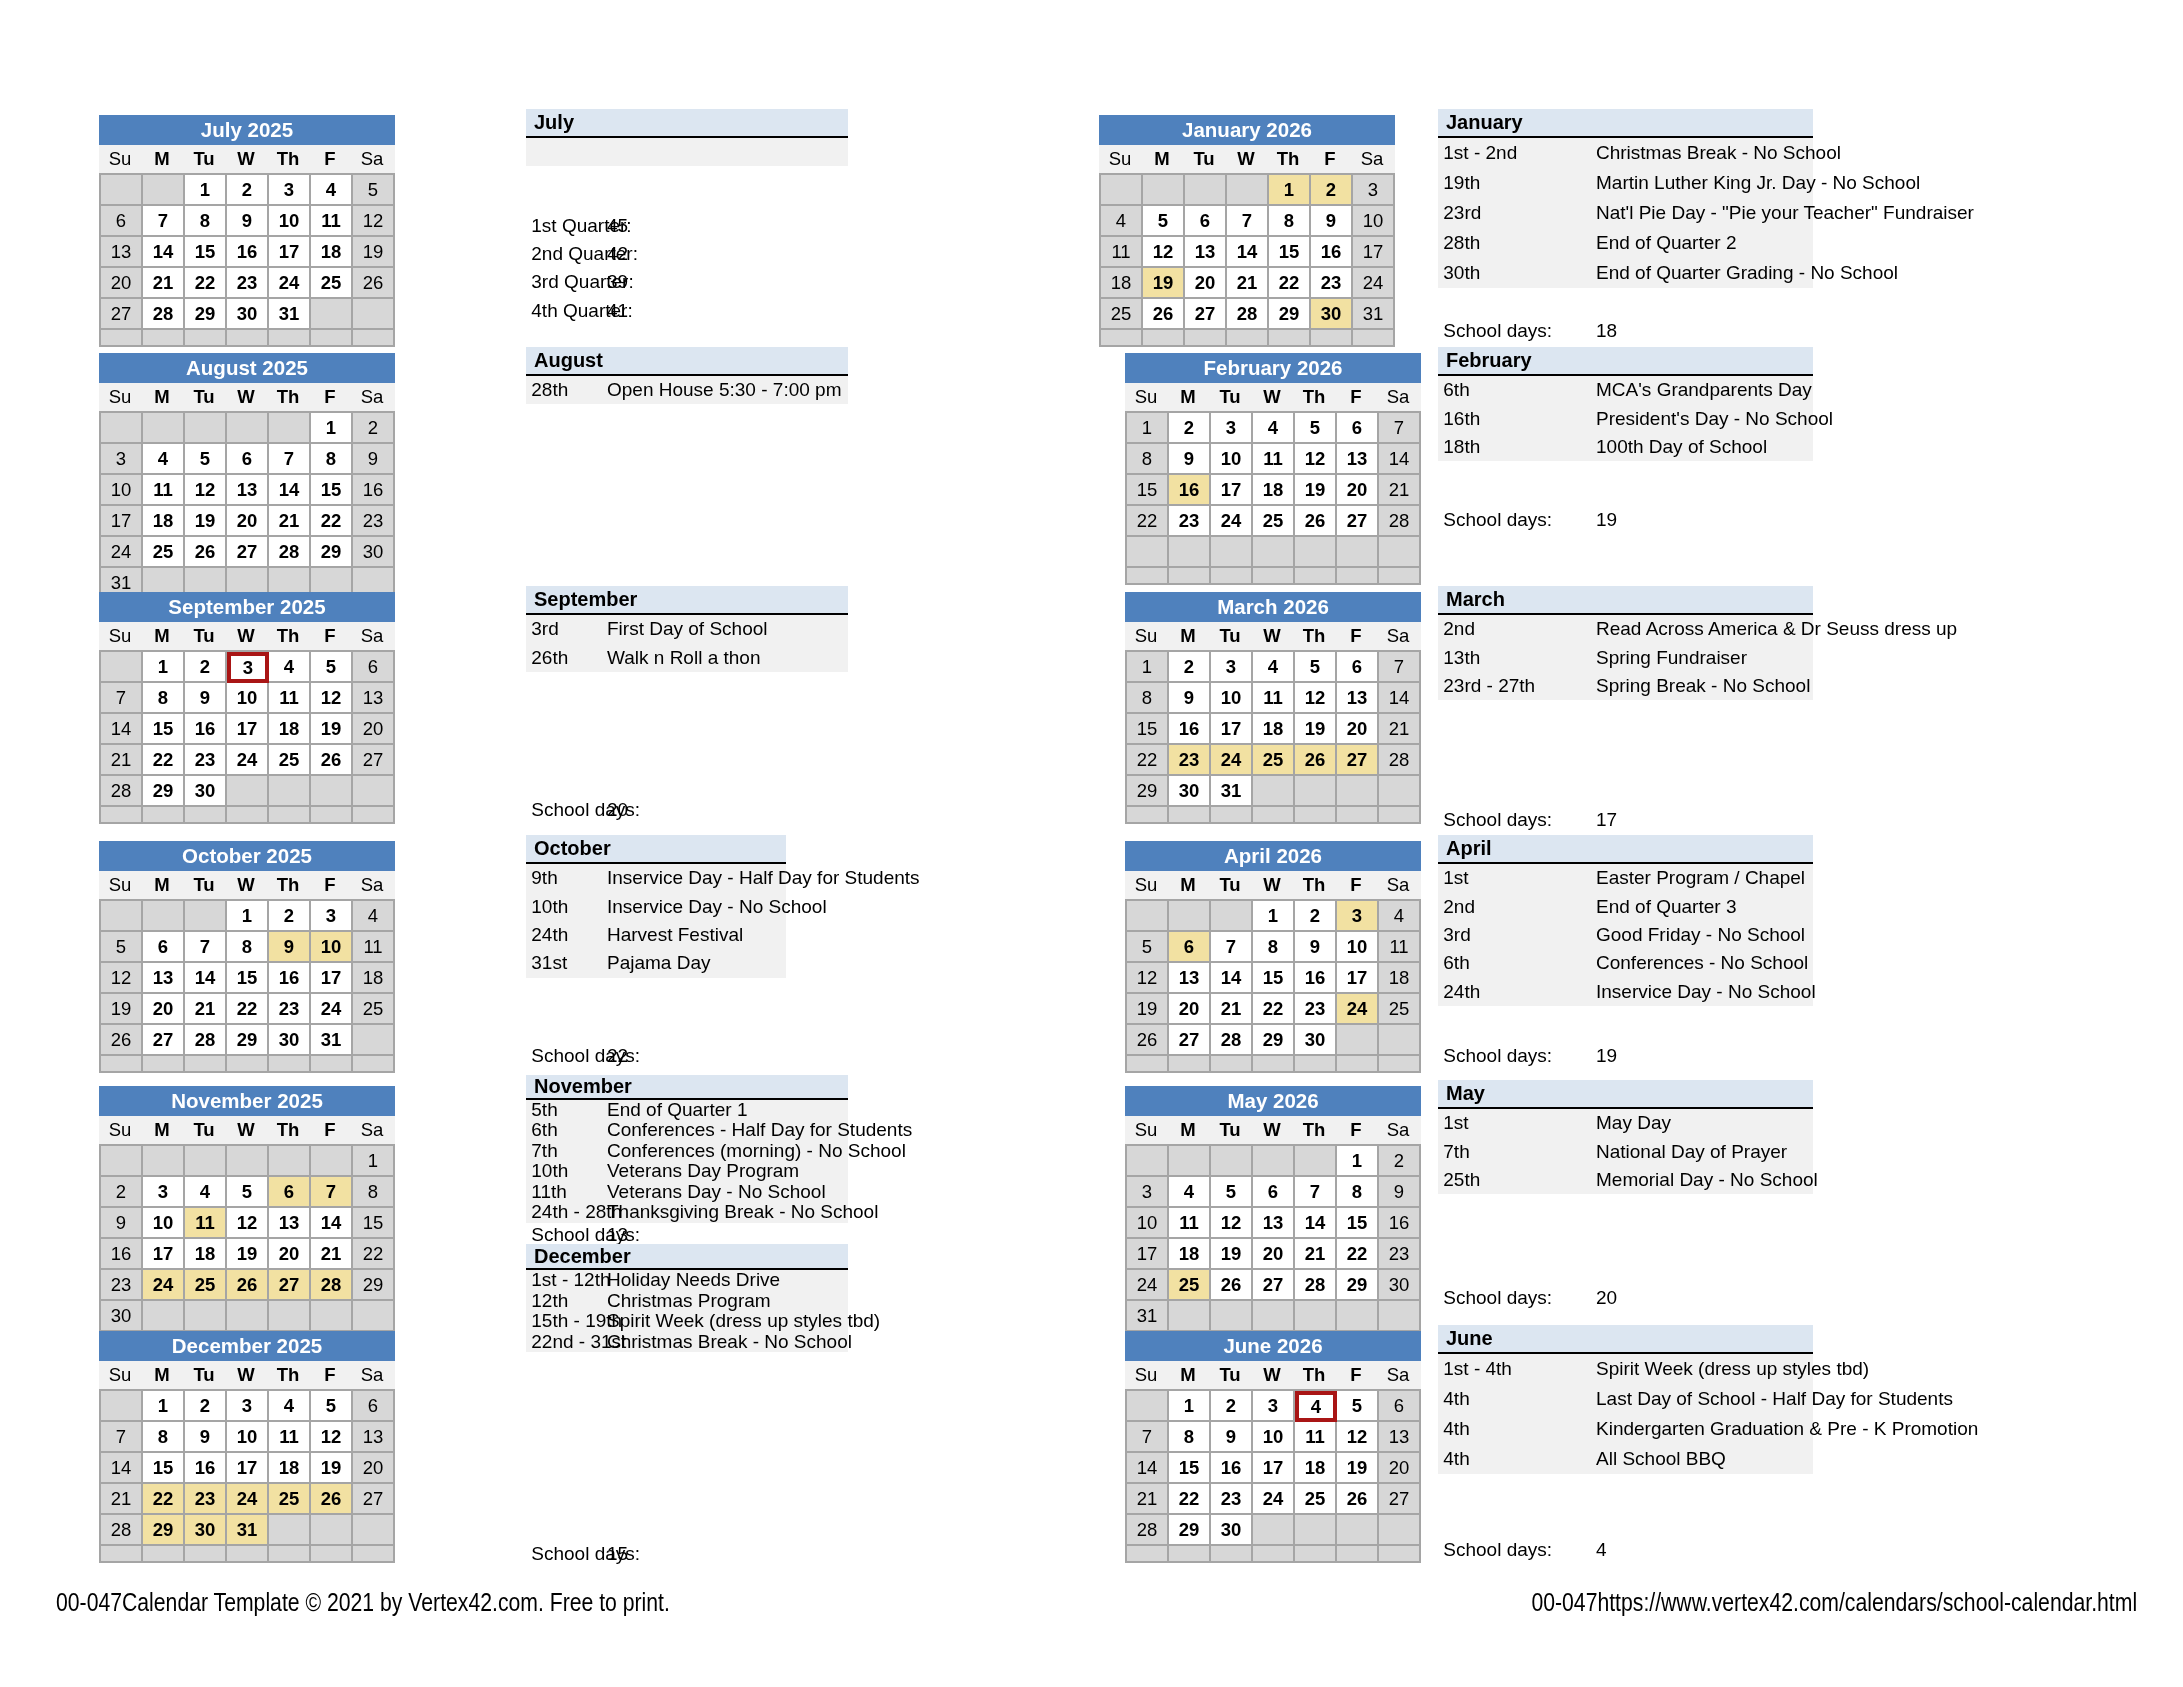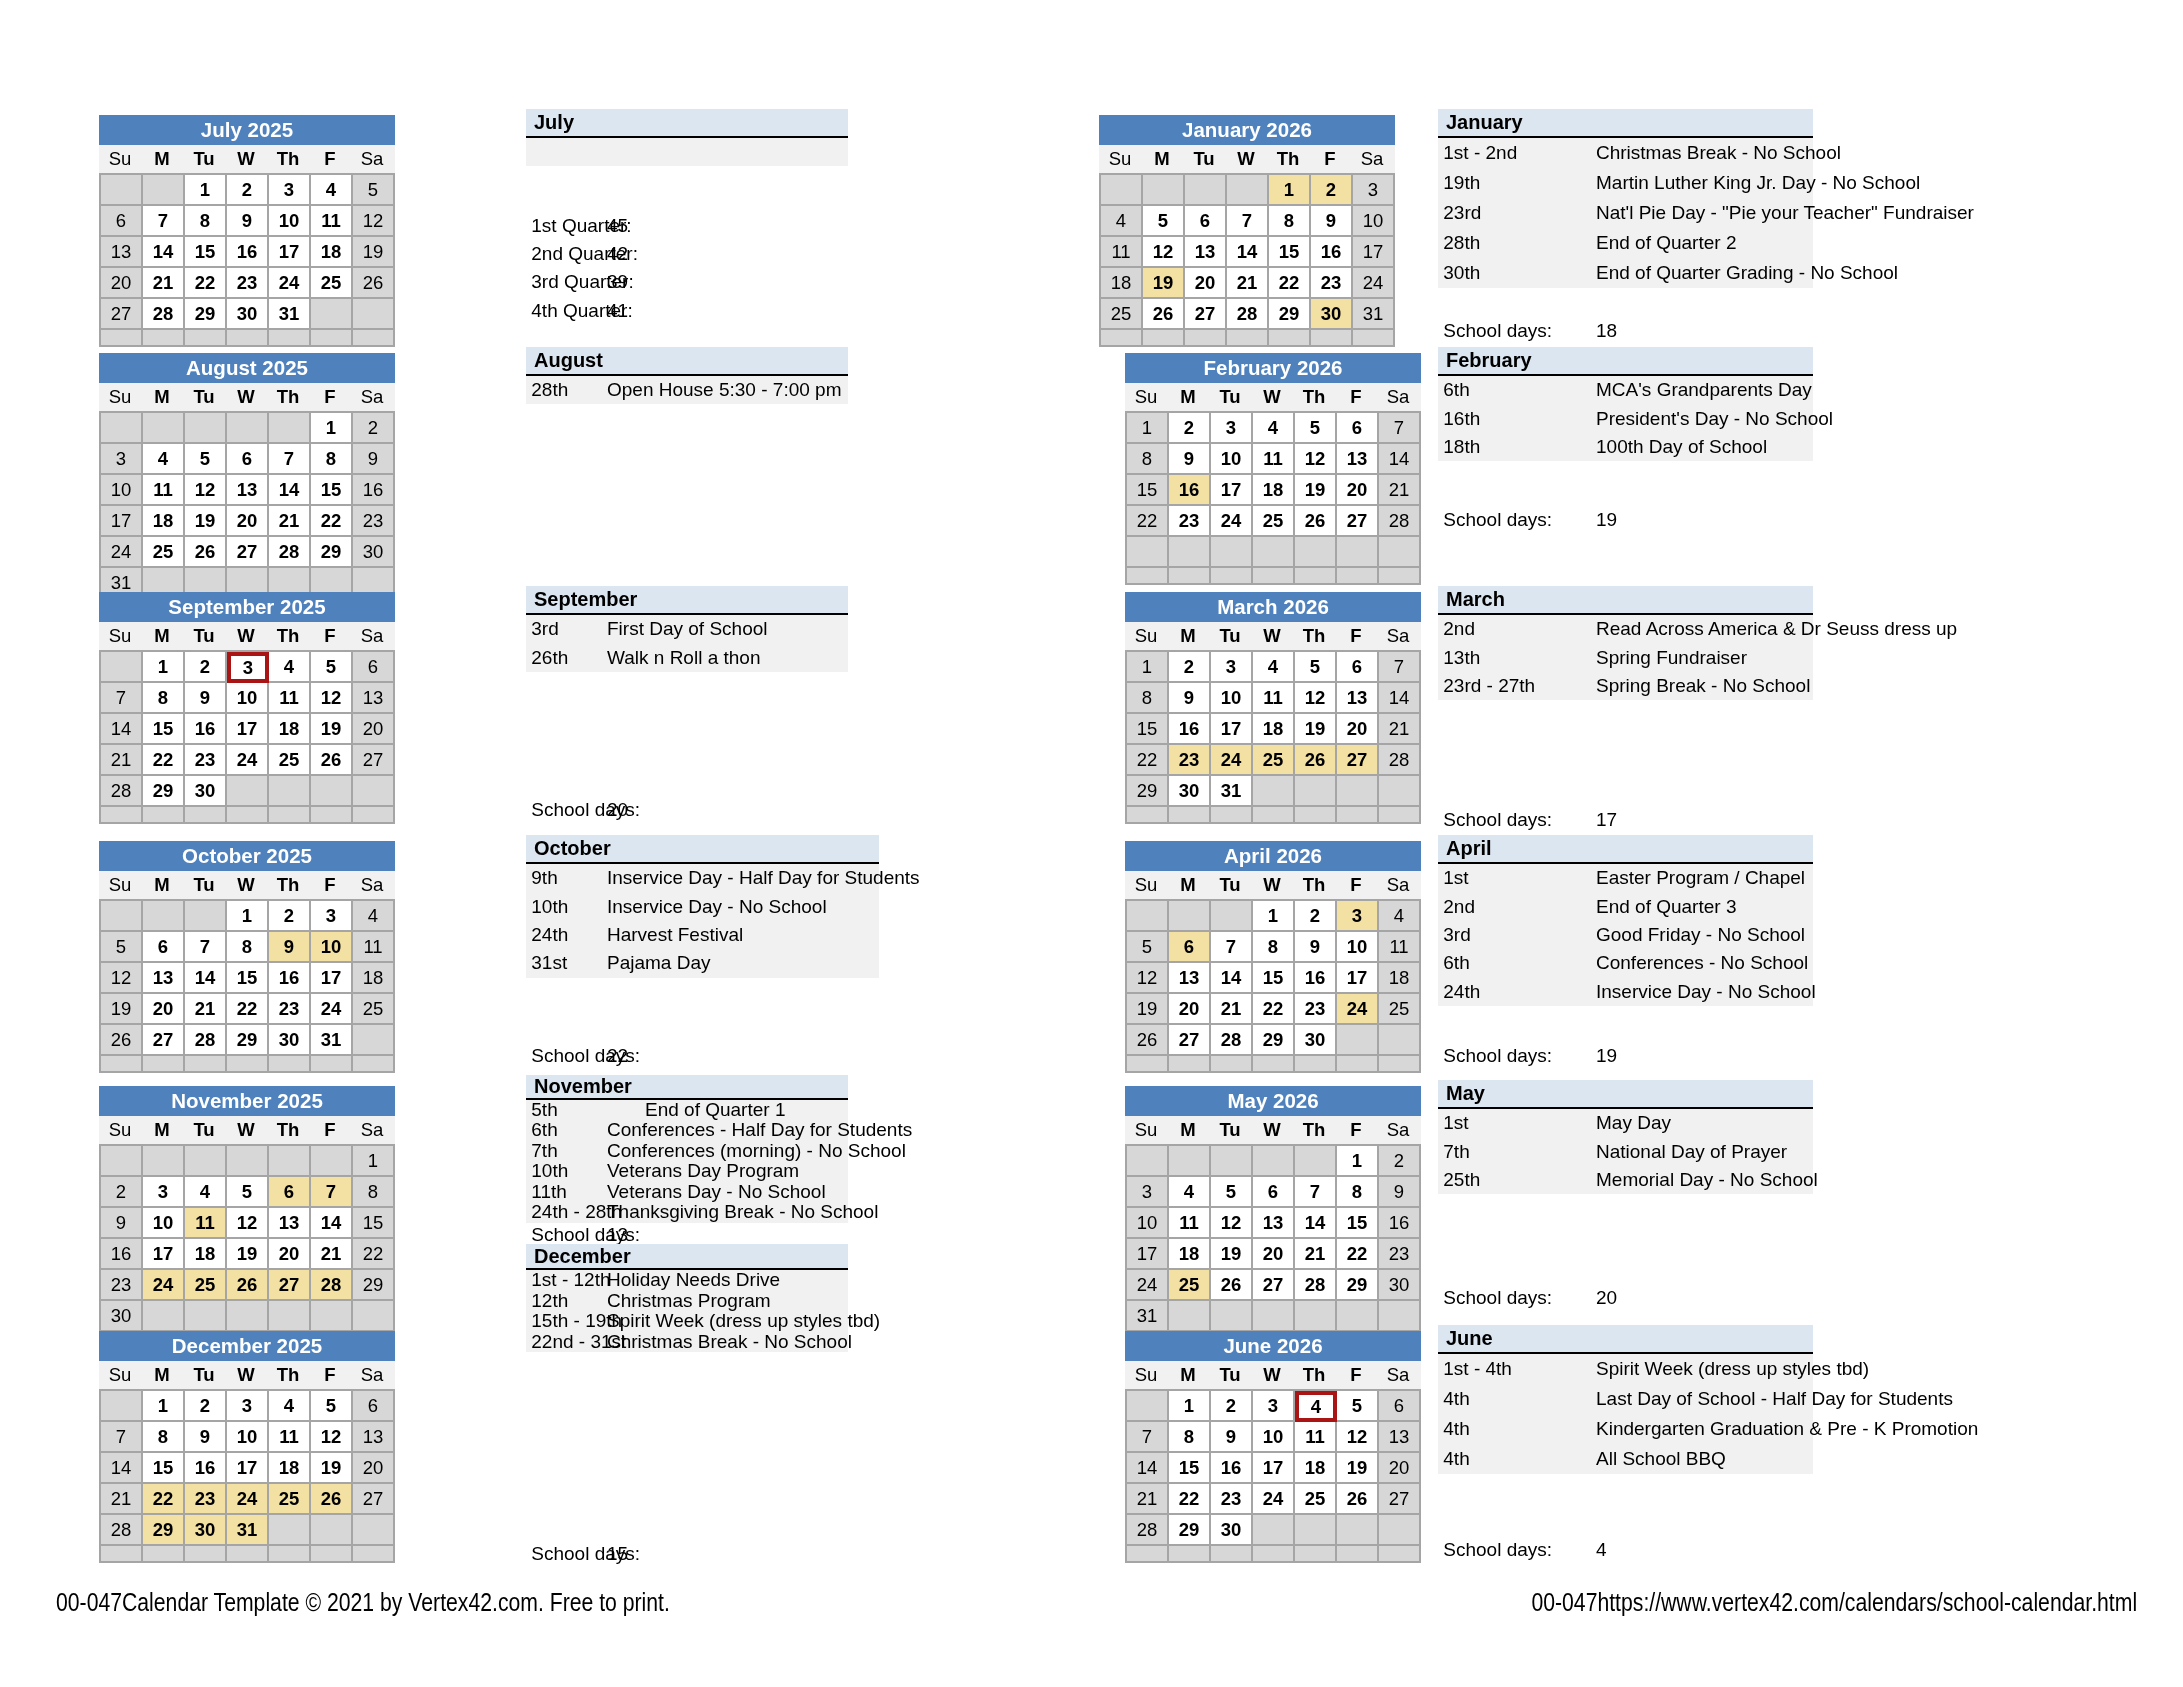--- a/index.html
+++ b/index.html
@@ -754,21 +754,21 @@
         </div>
         <div class="ev-row" style="height: 28.4px;">
           <span class="ev-date">26th</span>
           <span class="ev-desc" style="left: 81px;">Walk n Roll a thon</span>
         </div>
         <div class="school" style="top: 212px;">
           <span class="ev-date">School days:</span>
           <span class="ev-desc" style="left: 81px;">20</span>
         </div>
       </div>
-      <div class="ev" style="left: 526px; top: 835px; width: 353px;">
+      <div class="ev" style="left: 526px; top: 835px; width: 260px;">
         <div class="ev-header" style="height: 27px;">October</div>
         <div class="ev-row" style="height: 28.4px;">
           <span class="ev-date">9th</span>
           <span class="ev-desc" style="left: 81px;">Inservice Day - Half Day for Students</span>
         </div>
         <div class="ev-row" style="height: 28.4px;">
           <span class="ev-date">10th</span>
           <span class="ev-desc" style="left: 81px;">Inservice Day - No School</span>
         </div>
         <div class="ev-row" style="height: 28.4px;">
@@ -781,21 +781,21 @@
         </div>
         <div class="school" style="top: 209px;">
           <span class="ev-date">School days:</span>
           <span class="ev-desc" style="left: 81px;">22</span>
         </div>
       </div>
       <div class="ev" style="left: 526px; top: 1075px; width: 322px;">
         <div class="ev-header" style="height: 22.5px;">November</div>
         <div class="ev-row" style="height: 20.5px;">
           <span class="ev-date">5th</span>
-          <span class="ev-desc" style="left: 81px; margin-left: 38px;">End of Quarter 1</span>
+          <span class="ev-desc" style="left: 81px;">End of Quarter 1</span>
         </div>
         <div class="ev-row" style="height: 20.5px;">
           <span class="ev-date">6th</span>
           <span class="ev-desc" style="left: 81px;">Conferences - Half Day for Students</span>
         </div>
         <div class="ev-row" style="height: 20.5px;">
           <span class="ev-date">7th</span>
           <span class="ev-desc" style="left: 81px;">Conferences (morning) - No School</span>
         </div>
         <div class="ev-row" style="height: 20.5px;">

